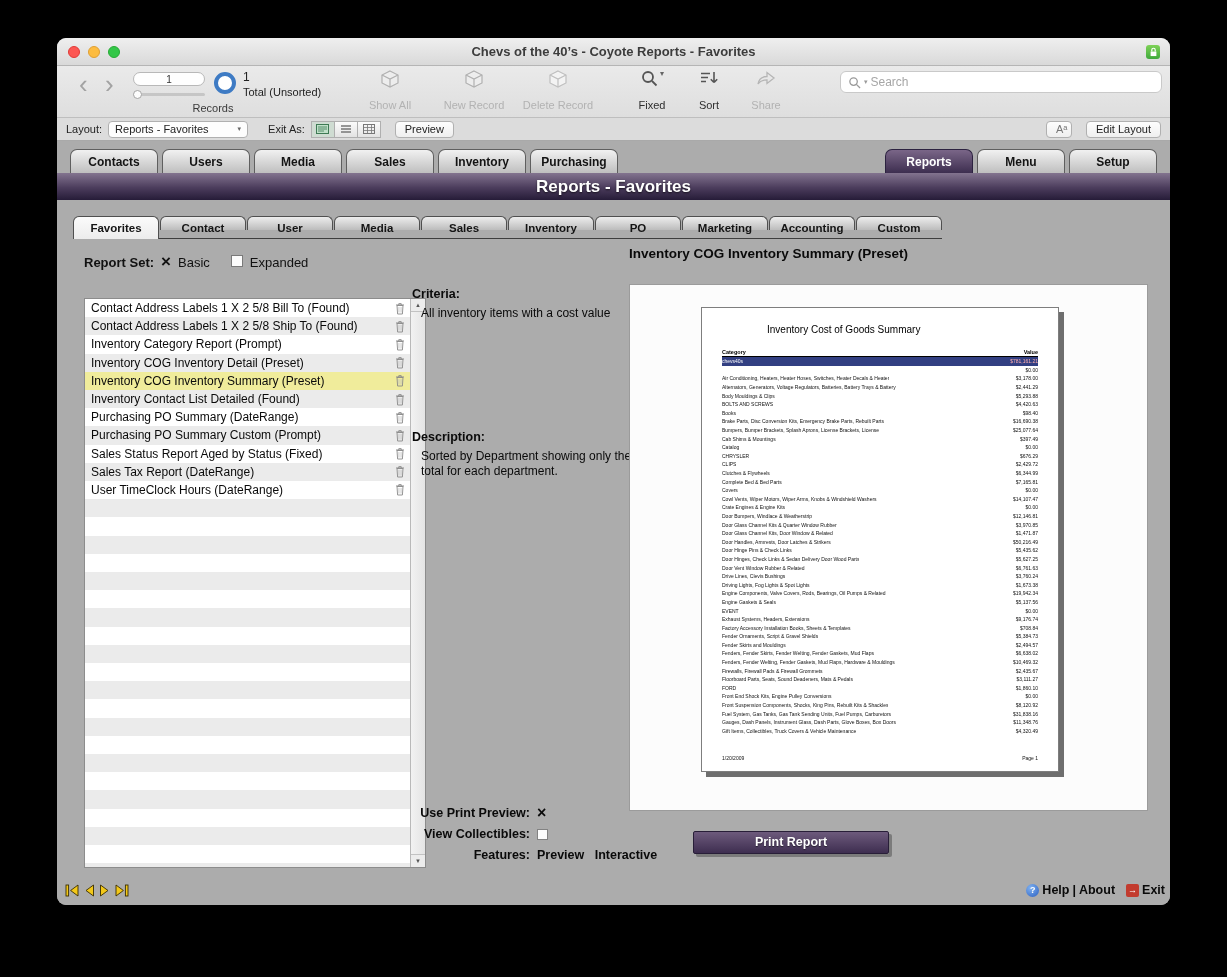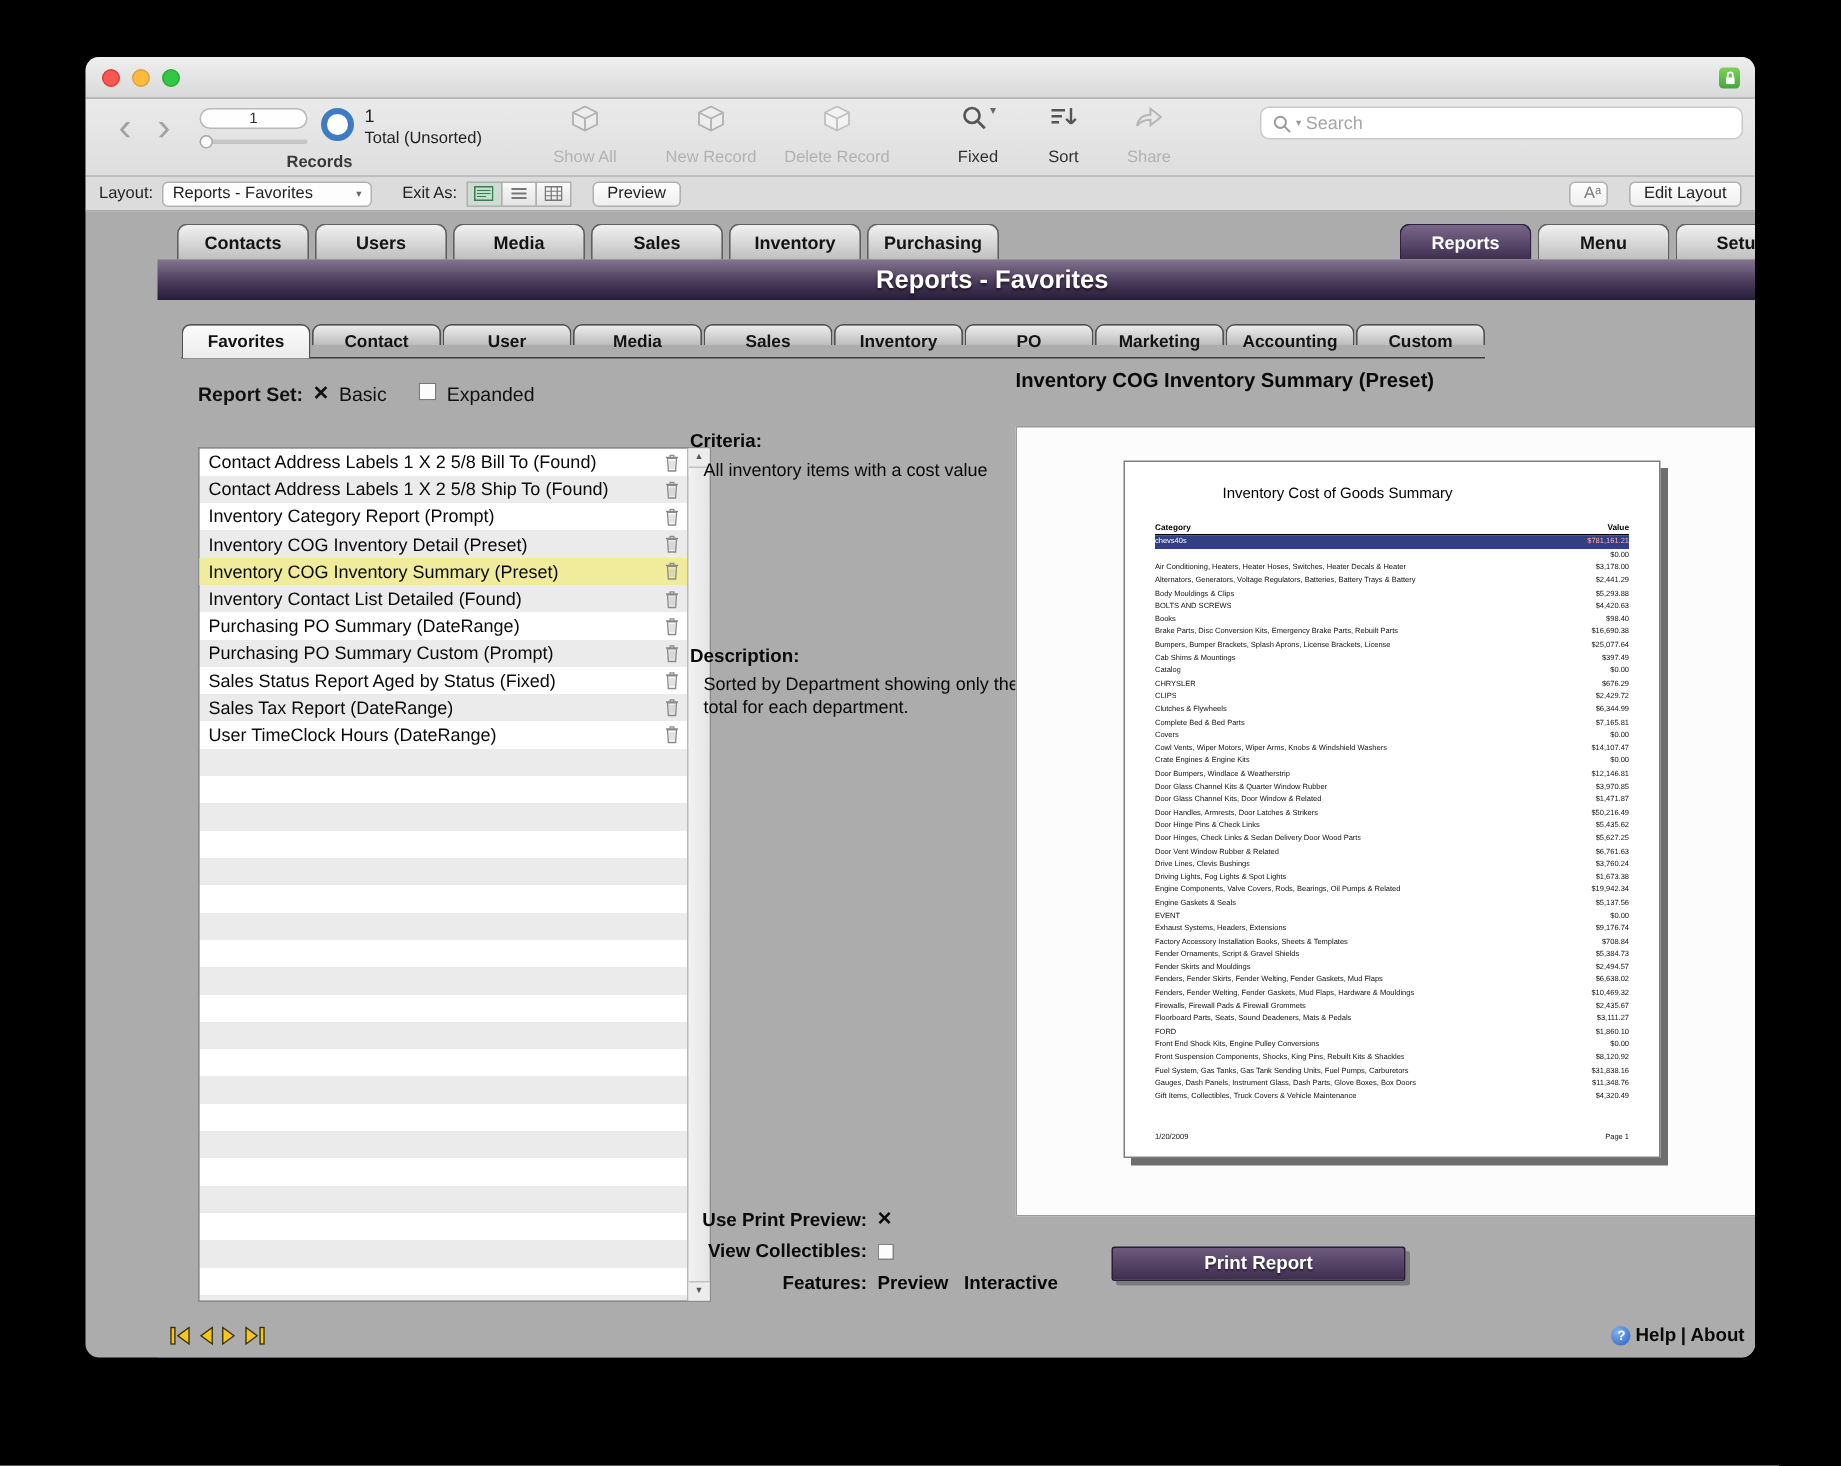--- a/index.html
+++ b/index.html
@@ -49,21 +49,21 @@
   }
   .rec-track { position:relative; margin-top:7px; height:3px; background:#C6C6C6; border-radius:2px; }
   .rec-thumb { position:absolute; left:0; top:-3px; width:9px; height:9px; border-radius:50%;
     background:#FDFDFD; border:1px solid #A5A5A5; }
   .pie { position:absolute; left:157px; top:6px; width:22px; height:22px; border-radius:50%;
     border:4.5px solid #3E7BC4; background:#FFF; }
   .found { position:absolute; left:186px; top:4px; }
   .found-count { font-size:12px; color:#222; }
   .found-label { font-size:11px; color:#222; margin-top:2px; }
   .records-label { position:absolute; left:96px; top:36px; width:120px; text-align:center;
-    font-size:11px; color:#3A3A3A;font-weight:bold; }
+    font-size:11px; color:#3A3A3A; }
   .tb-btn { position:absolute; top:3px; width:76px; text-align:center; }
   .tb-icon { display:block; height:22px; }
   .tb-label { display:block; margin-top:8px; font-size:11px; color:#2F2F2F; }
   .tb-label.dim { color:#B2B2B2; }
   .find-caret { font-size:8px; color:#666; vertical-align:top; }
   .searchbox {
     position:absolute; left:783px; top:5px; width:322px; height:22px;
     background:#FFF; border:1px solid #C9C9C9; border-radius:6px;
     display:flex; align-items:center; padding:0 7px; gap:3px;
   }
@@ -88,21 +88,21 @@
   .seg-btn { width:24px; height:17px; background:linear-gradient(#FBFBFB,#E3E3E3);
     border:1px solid #AFAFAF; display:flex; align-items:center; justify-content:center; }
   .seg-btn + .seg-btn { margin-left:-1px; }
   .seg-btn.active { background:#CFDCD2; }
   .lb-btn { height:17px; background:linear-gradient(#FDFDFD,#EFEFEF); border:1px solid #B0B0B0;
     border-radius:4px; padding:0 9px; line-height:15px; margin-left:8px; }
   .lb-spacer { flex:1; }
   .fmt-btn { width:26px; text-align:center; color:#777; }
 
   
-  .content { position:absolute; left:0; top:104px; width:1113px; height:763px; background:#ACACAC;margin-left:48px; }
+  .content { position:absolute; left:0; top:104px; width:1113px; height:763px; background:#ACACAC; }
 
   .main-tabs { position:absolute; top:7px; display:flex; gap:4px; }
   .main-tabs.left-group  { left:13px; }
   .main-tabs.right-group { right:13px; }
   .mtab {
     width:88px; height:24px; line-height:24px; text-align:center;
     font-size:12px; font-weight:bold; color:#141414;
     background:linear-gradient(180deg,#F1F1F1,#BFBFBF);
     border:1px solid #5F5F5F; border-bottom:none; border-radius:7px 7px 0 0;
   }
@@ -204,20 +204,21 @@
 <body>
 
 <div class="window">
 
   <div class="titlebar">
     <div class="traffic">
       <span class="tl red"></span>
       <span class="tl yellow"></span>
       <span class="tl green"></span>
     </div>
+    <div class="win-title">Chevs of the 40’s - Coyote Reports - Favorites</div>
     <span class="lock">
       <svg width="9" height="10" viewBox="0 0 10 11">
           <path d="M3.1 5 V3.2 a1.9 1.9 0 0 1 3.8 0 V5" fill="none" stroke="#fff" stroke-width="1.3"></path>
           <rect x="1.8" y="5" width="6.4" height="5" fill="#fff"></rect>
         </svg>
     </span>
   </div>
 
   <div class="toolbar">
     <span class="nav-chevron prev">‹</span>

